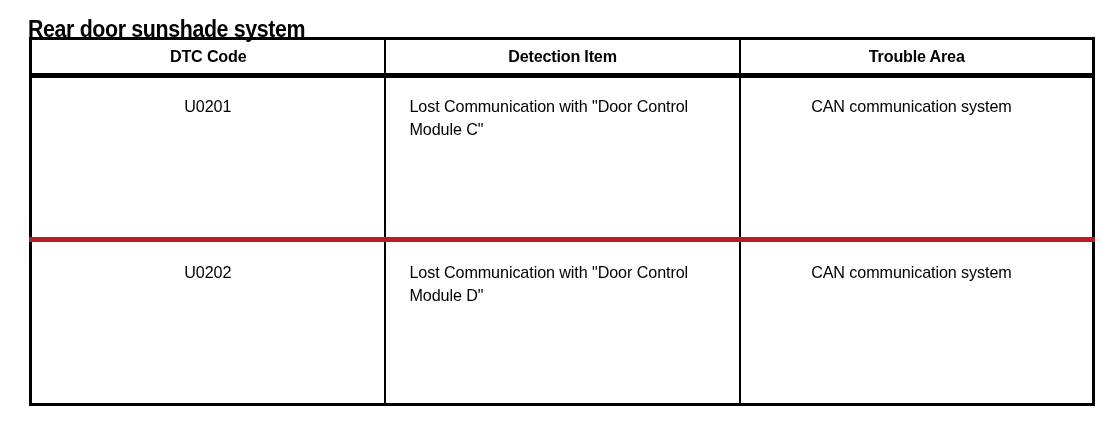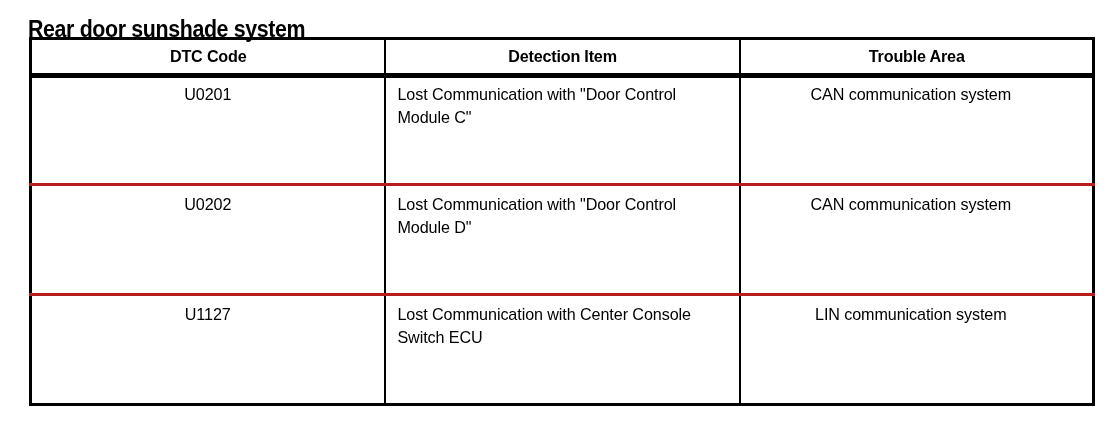--- a/index.html
+++ b/index.html
@@ -74,26 +74,26 @@
     width: 1063px;
     height: 2px;
     background: #000;
   }
 
   
   tbody tr.data-row {
     height: 66px;
   }
   tbody tr.data-row + tr.data-row td {
-    border-top: 3px solid #b91c1c;
+    border-top: 5px solid #b91c1c;
   }
   tbody td {
     border-right: 2px solid #000;
     vertical-align: top;
-    padding: 0;
+    padding: 12px;
     font-size: 17px;
     font-weight: normal;
     line-height: 23px;
     letter-spacing: -0.1px;
   }
   tbody td:last-child { border-right: none; text-align: center; }
 
   td.cell-code {
     text-align: center;
   }
@@ -144,27 +144,16 @@
         <td class="cell-code">
             <span class="cell-inner">U0202</span>
           </td>
         <td class="cell-detect">
             <span class="cell-inner">Lost Communication with "Door Control Module D"</span>
           </td>
         <td class="cell-trouble">
             <span class="cell-inner">CAN communication system</span>
           </td>
       </tr>
-      <tr class="data-row">
-        <td class="cell-code">
-            <span class="cell-inner">U1127</span>
-          </td>
-        <td class="cell-detect">
-            <span class="cell-inner">Lost Communication with Center Console Switch ECU</span>
-          </td>
-        <td class="cell-trouble">
-            <span class="cell-inner">LIN communication system</span>
-          </td>
-      </tr>
     </tbody>
   </table>
   <div class="dbl-rule"></div>
 </div>
 
 </body></html>

